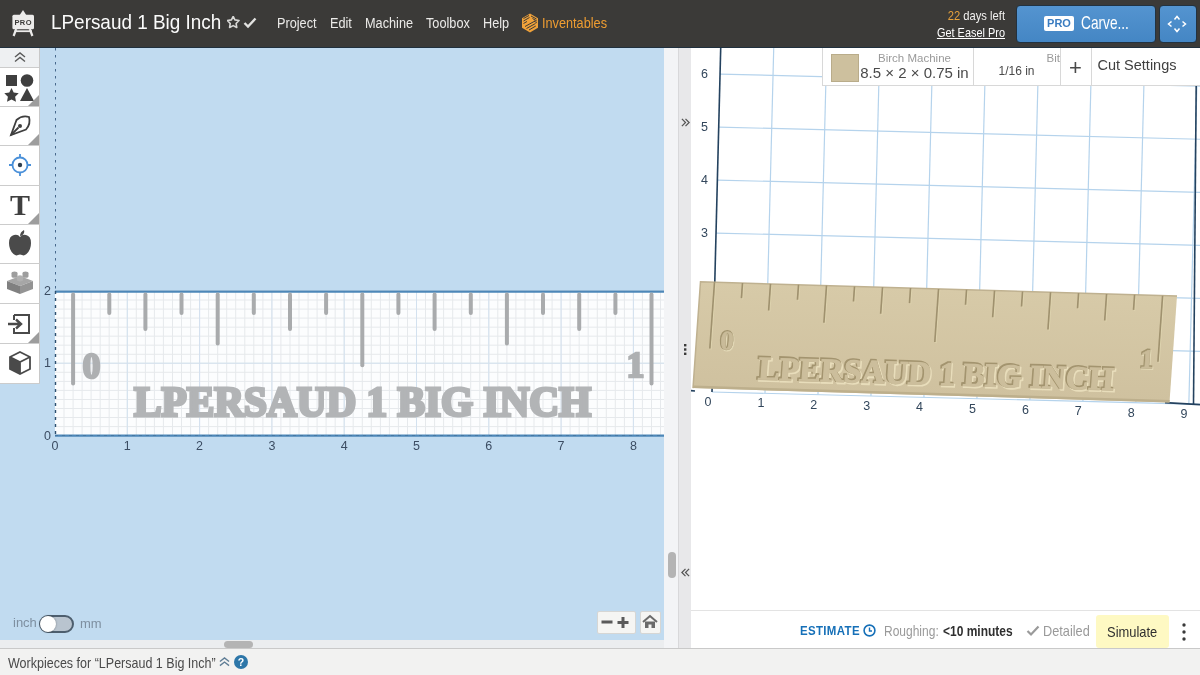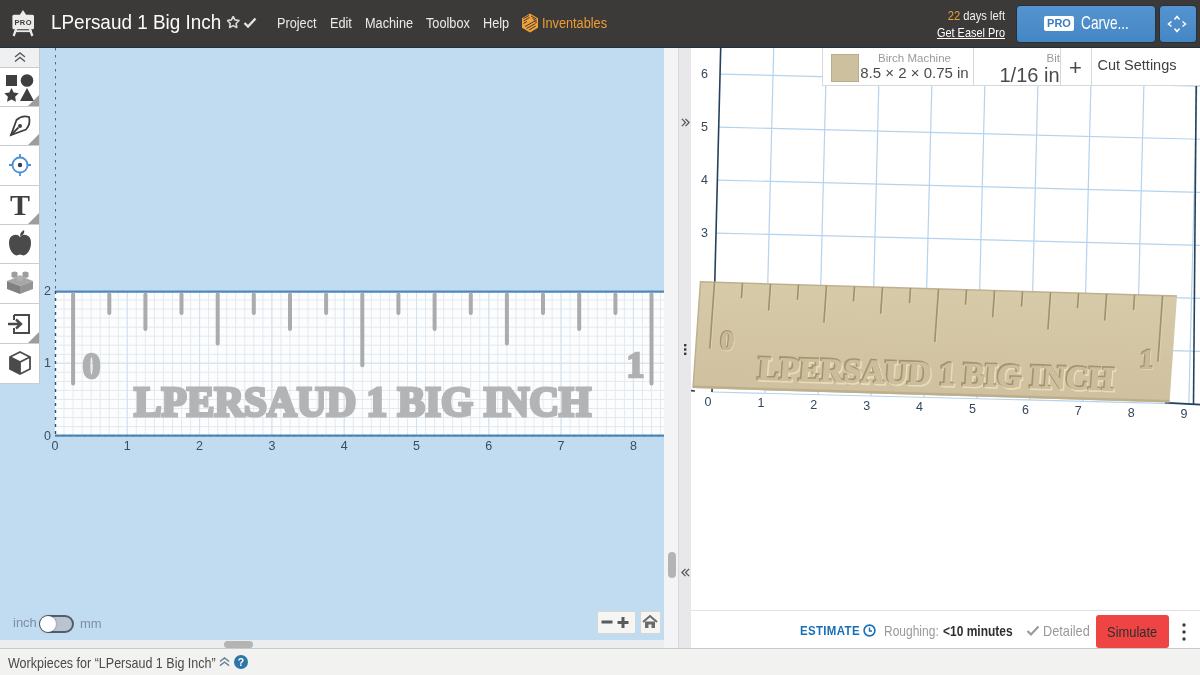--- a/index.html
+++ b/index.html
@@ -408,21 +408,21 @@
 <div class="abs" style="left:831px;top:54px;width:26px;height:26px;background:#cdc09e;border:1px solid #b9ac8a;"></div>
 
 <div class="abs" style="left:862px;top:52px;width:105px;text-align:center;font-size:11.5px;color:#9a9a9a;">Birch Machine</div>
 
 <div class="abs" style="left:857px;top:64px;width:115px;text-align:center;font-size:15px;color:#4a4a4a;">8.5 × 2 × 0.75 in</div>
 
 <div class="abs" style="left:973px;top:48px;width:1px;height:37px;background:#d8d8d8;"></div>
 
 <div class="abs" style="left:973px;top:52px;width:87px;text-align:right;font-size:11.5px;color:#9a9a9a;">Bit</div>
 
-<div class="abs" style="left:973px;top:64px;width:87px;text-align:center;font-size:20px;color:#4a4a4a;padding-left:13px;">1/16 in</div>
+<div class="abs" style="left:973px;top:64px;width:87px;text-align:center;font-size:12px;color:#4a4a4a;">1/16 in</div>
 
 <div class="abs" style="left:1060px;top:48px;width:1px;height:37px;background:#d8d8d8;"></div>
 
 <div class="abs" style="left:1060px;top:55px;width:31px;text-align:center;font-size:22px;font-weight:400;color:#4a4a4a;">+</div>
 
 <div class="abs" style="left:1091px;top:48px;width:1px;height:37px;background:#d8d8d8;"></div>
 
 <div class="abs" style="left:1091px;top:57px;width:92px;text-align:center;font-size:14.5px;color:#3f3f3f;">Cut Settings</div>
 
 <div class="abs" style="left:691px;top:610px;width:509px;height:38px;background:#ffffff;border-top:1px solid #e3e3e3;"></div>
@@ -437,21 +437,21 @@
 <div class="abs" style="left:884px;top:622px;font-size:15px;color:#9a9a9a;transform:scaleX(.8);transform-origin:left center;">Roughing:</div>
 
 <div class="abs" style="left:943px;top:622px;font-size:15px;font-weight:bold;color:#2f2f2f;transform:scaleX(.8);transform-origin:left center;">&lt;10 minutes</div>
 
 <svg class="abs" style="left:1026px;top:625px;" width="14" height="12" viewBox="0 0 14 12">
   <path d="M1.5 6 L5 9.5 L12.5 1.5" stroke="#9a9a9a" stroke-width="2.2" fill="none"></path>
 </svg>
 
 <div class="abs" style="left:1043px;top:622px;font-size:15px;color:#9a9a9a;transform:scaleX(.85);transform-origin:left center;">Detailed</div>
 
-<div class="abs" style="left:1096px;top:615px;width:73px;height:33px;background:#ef4444;border-radius:3px;font-size:15px;color:#2f2f2f;text-align:center;line-height:33px;"><span style="display:inline-block;transform:scaleX(.86);">Simulate</span></div>
+<div class="abs" style="left:1096px;top:615px;width:73px;height:33px;background:#fef9c3;border-radius:3px;font-size:15px;color:#2f2f2f;text-align:center;line-height:33px;"><span style="display:inline-block;transform:scaleX(.86);">Simulate</span></div>
 
 <svg class="abs" style="left:1180px;top:622px;" width="8" height="20" viewBox="0 0 8 20">
   <circle cx="4" cy="3" r="1.7" fill="#3a3a3a"></circle>
   <circle cx="4" cy="10" r="1.7" fill="#3a3a3a"></circle>
   <circle cx="4" cy="17" r="1.7" fill="#3a3a3a"></circle>
 </svg>
 
 <div class="abs" style="left:0;top:48px;width:39px;height:336px;background:#ffffff;border-right:1px solid #c8c8c8;"></div>
 
 <div class="abs" style="left:0;top:48px;width:39px;height:19px;background:#eef0f2;border-bottom:1px solid #cccccc;"></div>

